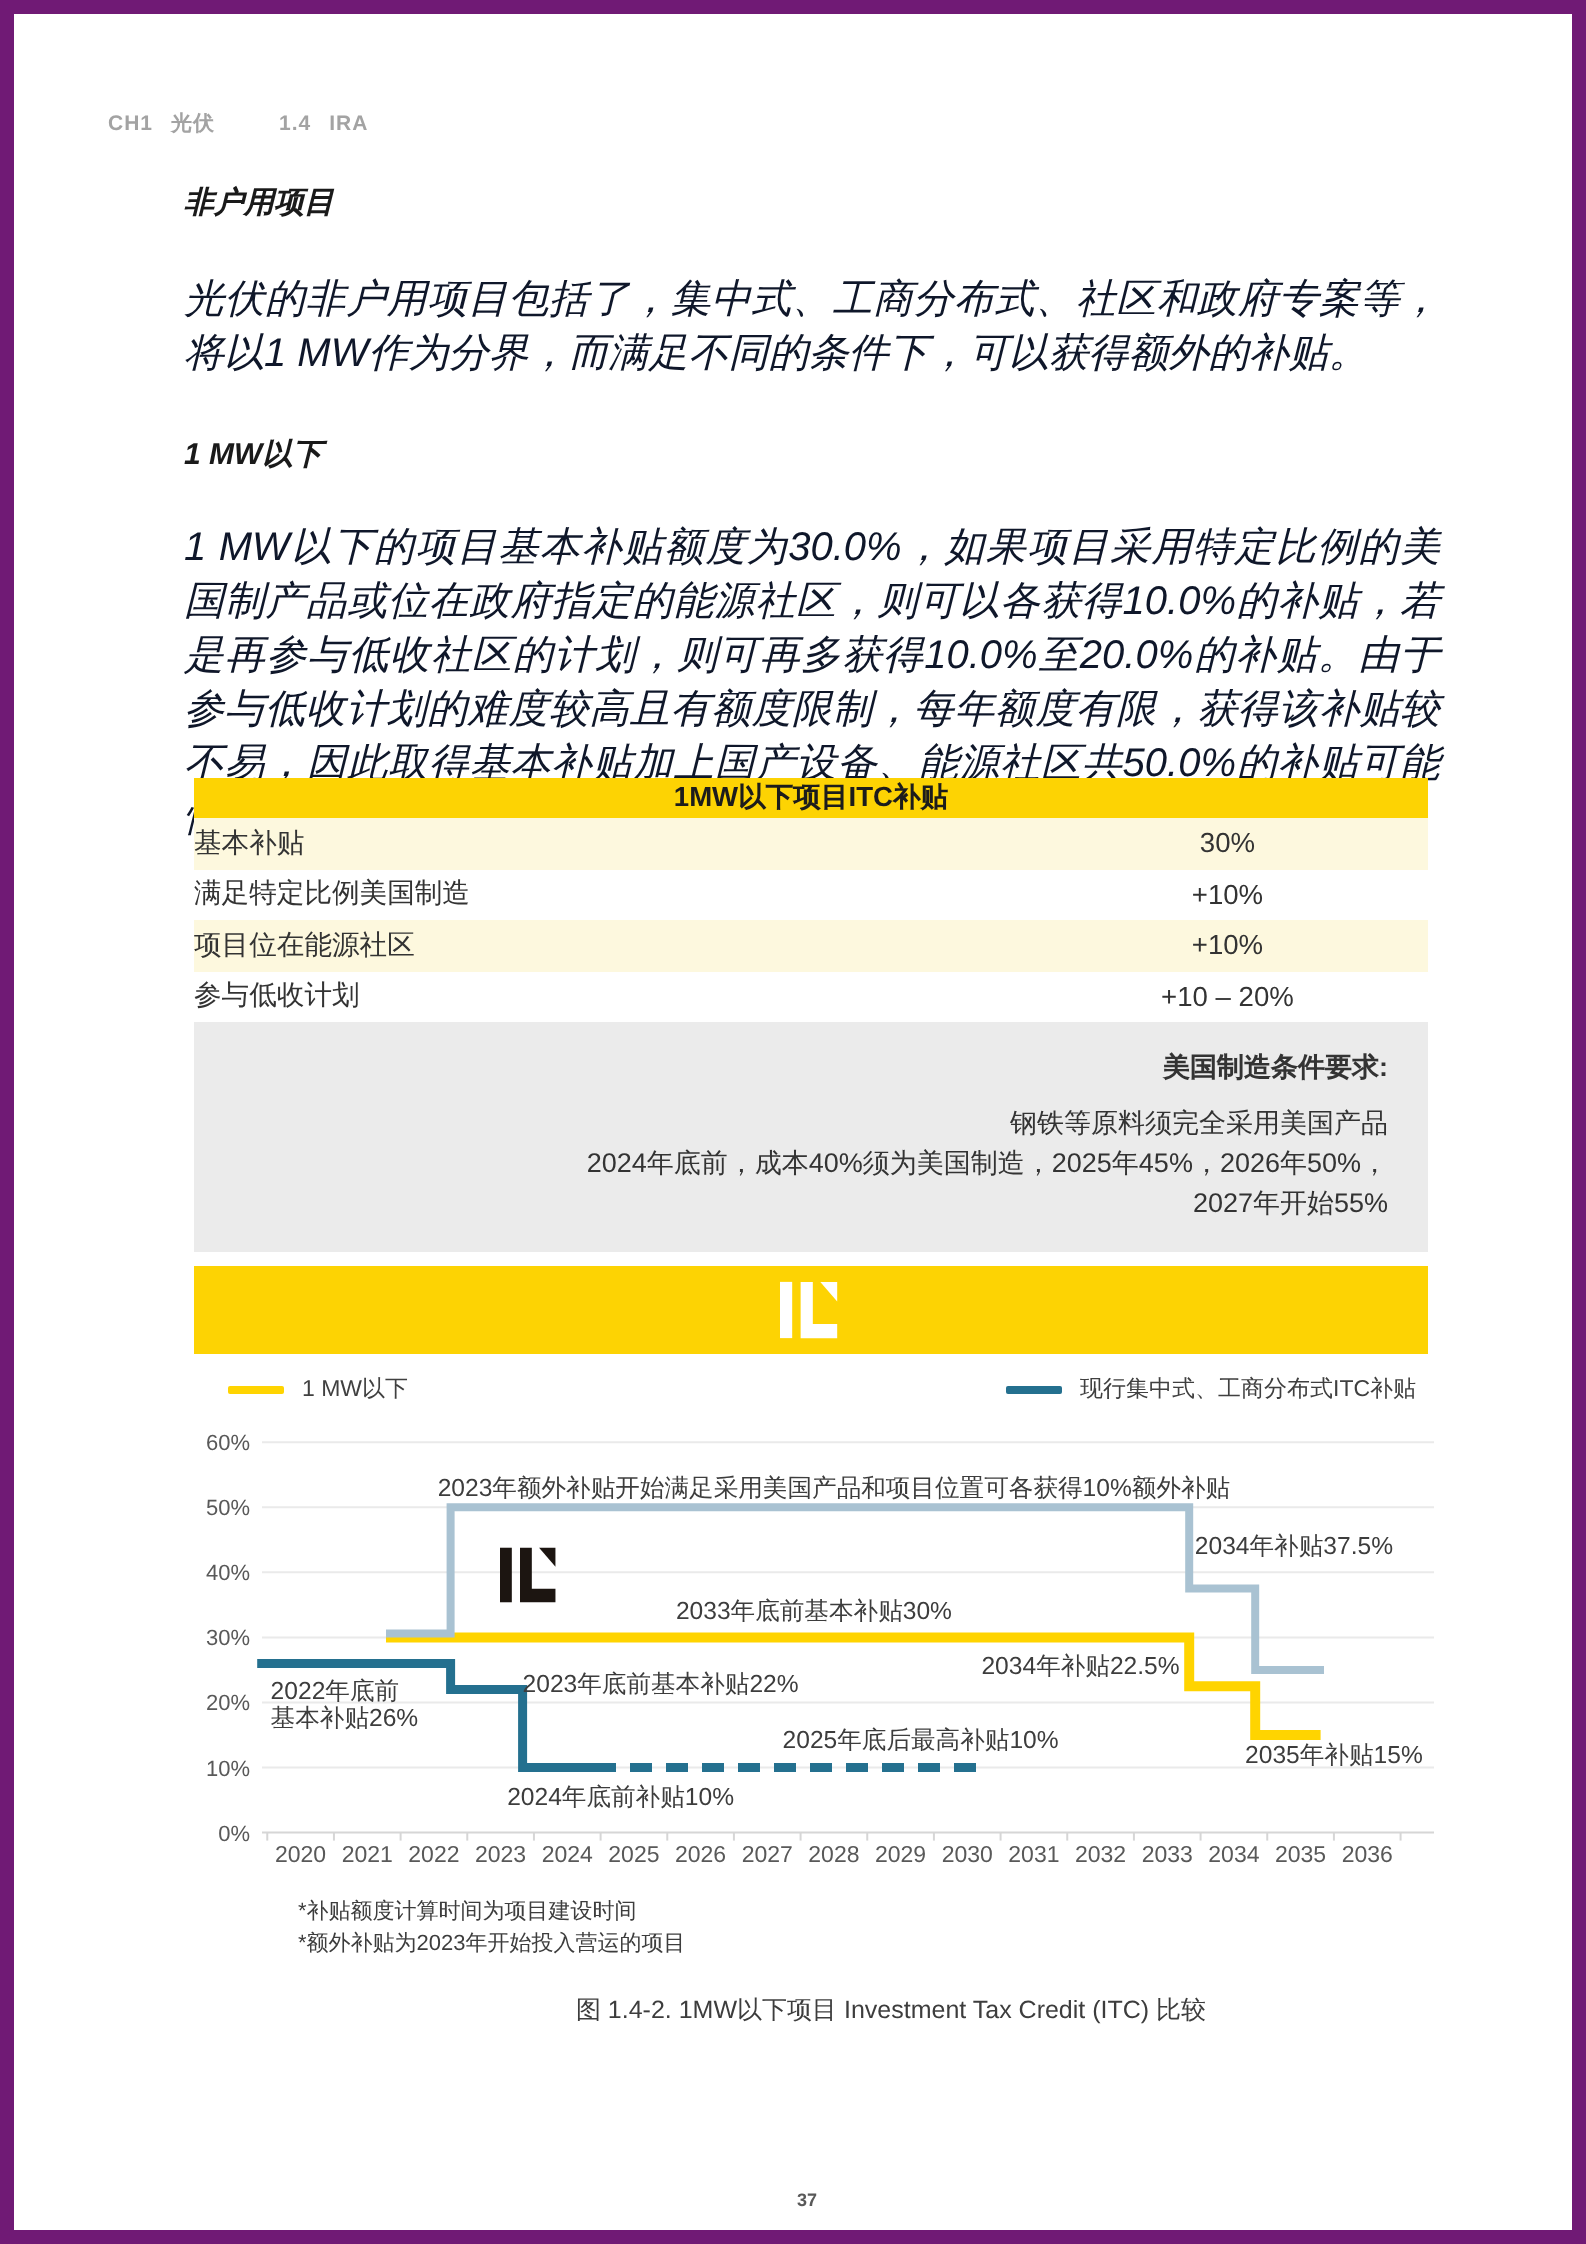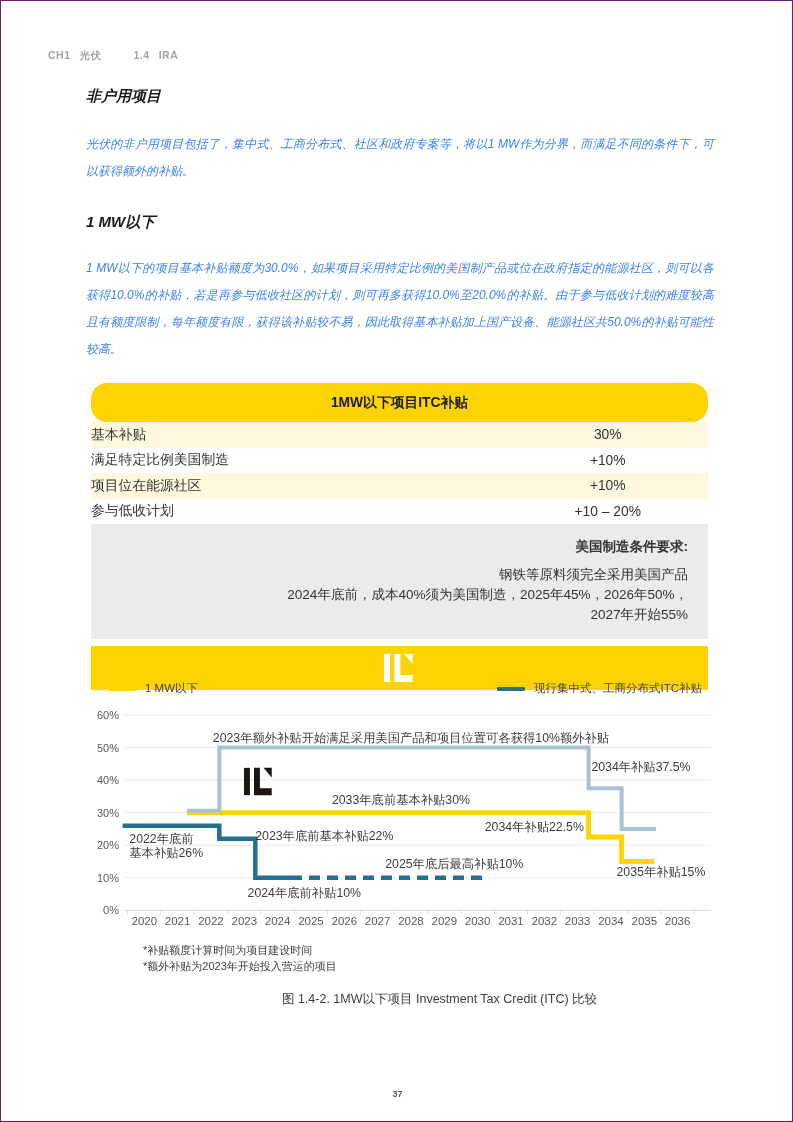--- a/index.html
+++ b/index.html
@@ -1,33 +1,33 @@
 <!DOCTYPE html>
 <html style="--c-brand_yellow: #FDD303; --c-table_row_tint: #FDF8DE; --c-note_gray: #EBEBEB; --c-series_yellow: #FFD400; --c-series_lightblue: #A9C2D2; --c-series_teal: #24708F;"><head>
 <meta charset="utf-8">
 <style>
   html,body{margin:0;padding:0;background:#fff;}
   .page{
     position:relative;width:793px;height:1122px;background:#ffffff;overflow:hidden;
     font-family:"Liberation Sans","DejaVu Sans",sans-serif;color:#333;
-    border:1px solid #701a75;box-sizing:border-box;
+    border:7px solid #701a75;box-sizing:border-box;
   }
   
   .runhead{position:absolute;left:47px;top:48px;font-size:10.5px;font-weight:700;
     color:#a3a3a3;letter-spacing:.5px;display:flex;gap:9px;align-items:baseline;}
   .runhead .sep{width:14px;}
   
   .content{position:absolute;left:85px;top:84px;width:628px;font-style:italic;}
   .h1{font-size:15px;font-weight:700;color:#1a1a1a;margin:0 0 0 0;line-height:22px;}
-  .para{font-size:12px;line-height:27px;color:#3b82f6;text-align:justify;margin:24px 0 0 0;}
+  .para{font-size:20px;line-height:27px;color:#0f172a;text-align:justify;margin:24px 0 0 0;}
   .h2{font-size:15px;font-weight:700;color:#1a1a1a;margin:26px 0 0 0;line-height:22px;}
   
   .itc{position:absolute;left:90px;top:382px;width:617px;font-size:13.8px;}
-  .itc-title{background:var(--c-brand_yellow,#fdd303);height:39px;display:flex;align-items:center;
-    justify-content:center;font-weight:700;color:#1c1c1c;border-radius:16px;}
+  .itc-title{background:var(--c-brand_yellow,#fdd303);height:20px;display:flex;align-items:center;
+    justify-content:center;font-weight:700;color:#1c1c1c;}
   .itc-row{display:flex;height:25.5px;align-items:center;}
   .itc-row:nth-child(odd){background:var(--c-table_row_tint,#fdf8de);}
   .itc-row .c1{width:67.5%;text-align:left;color:#333;}
   .itc-row .c2{width:32.5%;text-align:center;color:#333;}
   .itc-note{background:var(--c-note_gray,#ebebeb);margin-top:0;padding:13px 20px 14px 105px;
     font-size:13.5px;line-height:20px;color:#333;box-sizing:border-box;text-align:right;}
   .itc-note .nh{font-weight:700;margin-bottom:8px;}
   .banner{background:var(--c-brand_yellow,#fdd303);height:44px;margin-top:7px;
     display:flex;align-items:center;justify-content:center;}
   .banner svg{height:30px;width:auto;display:block;}

